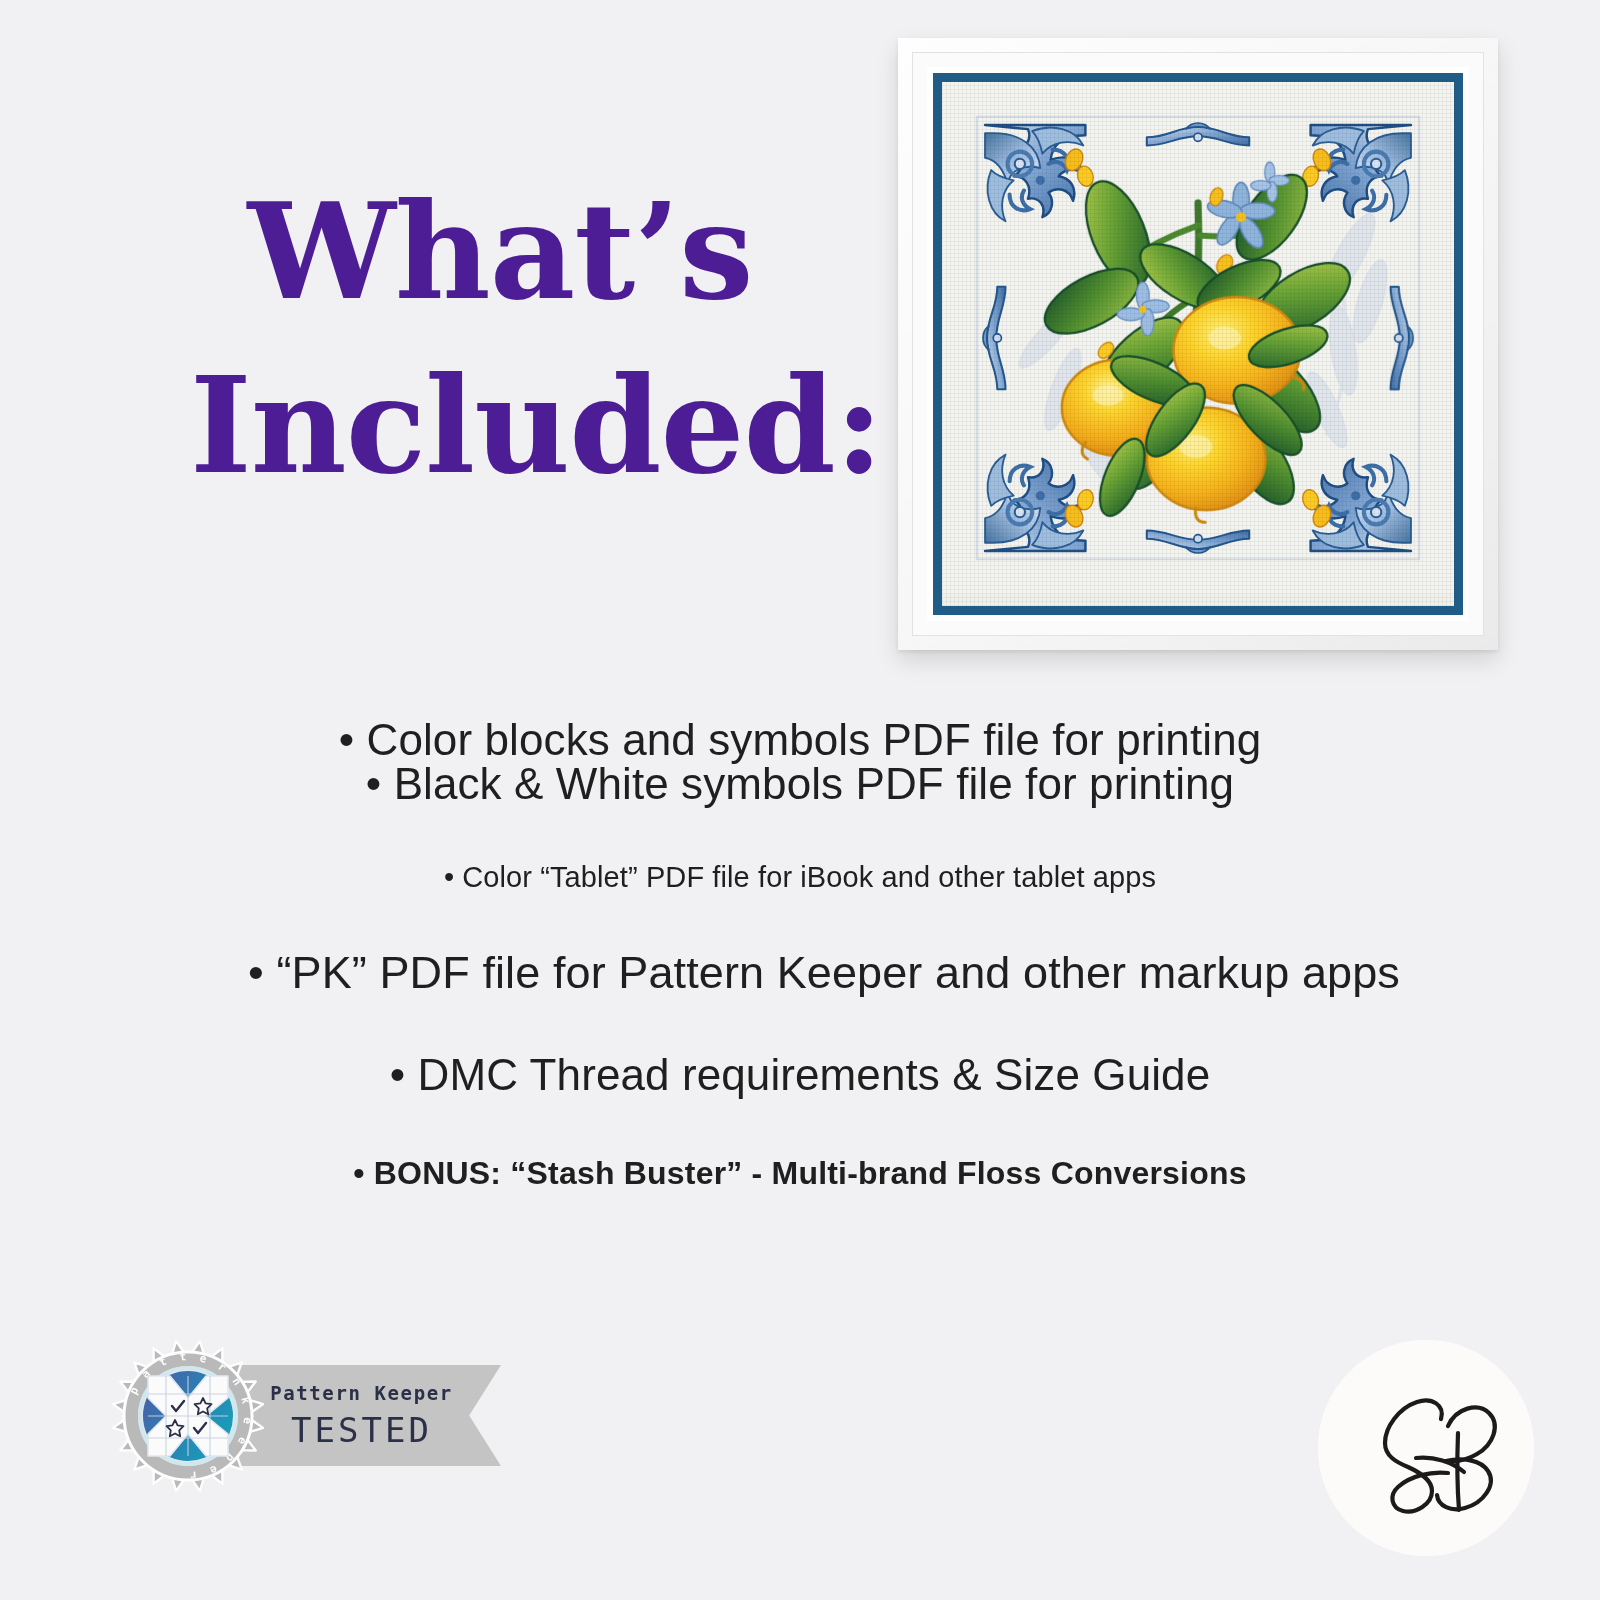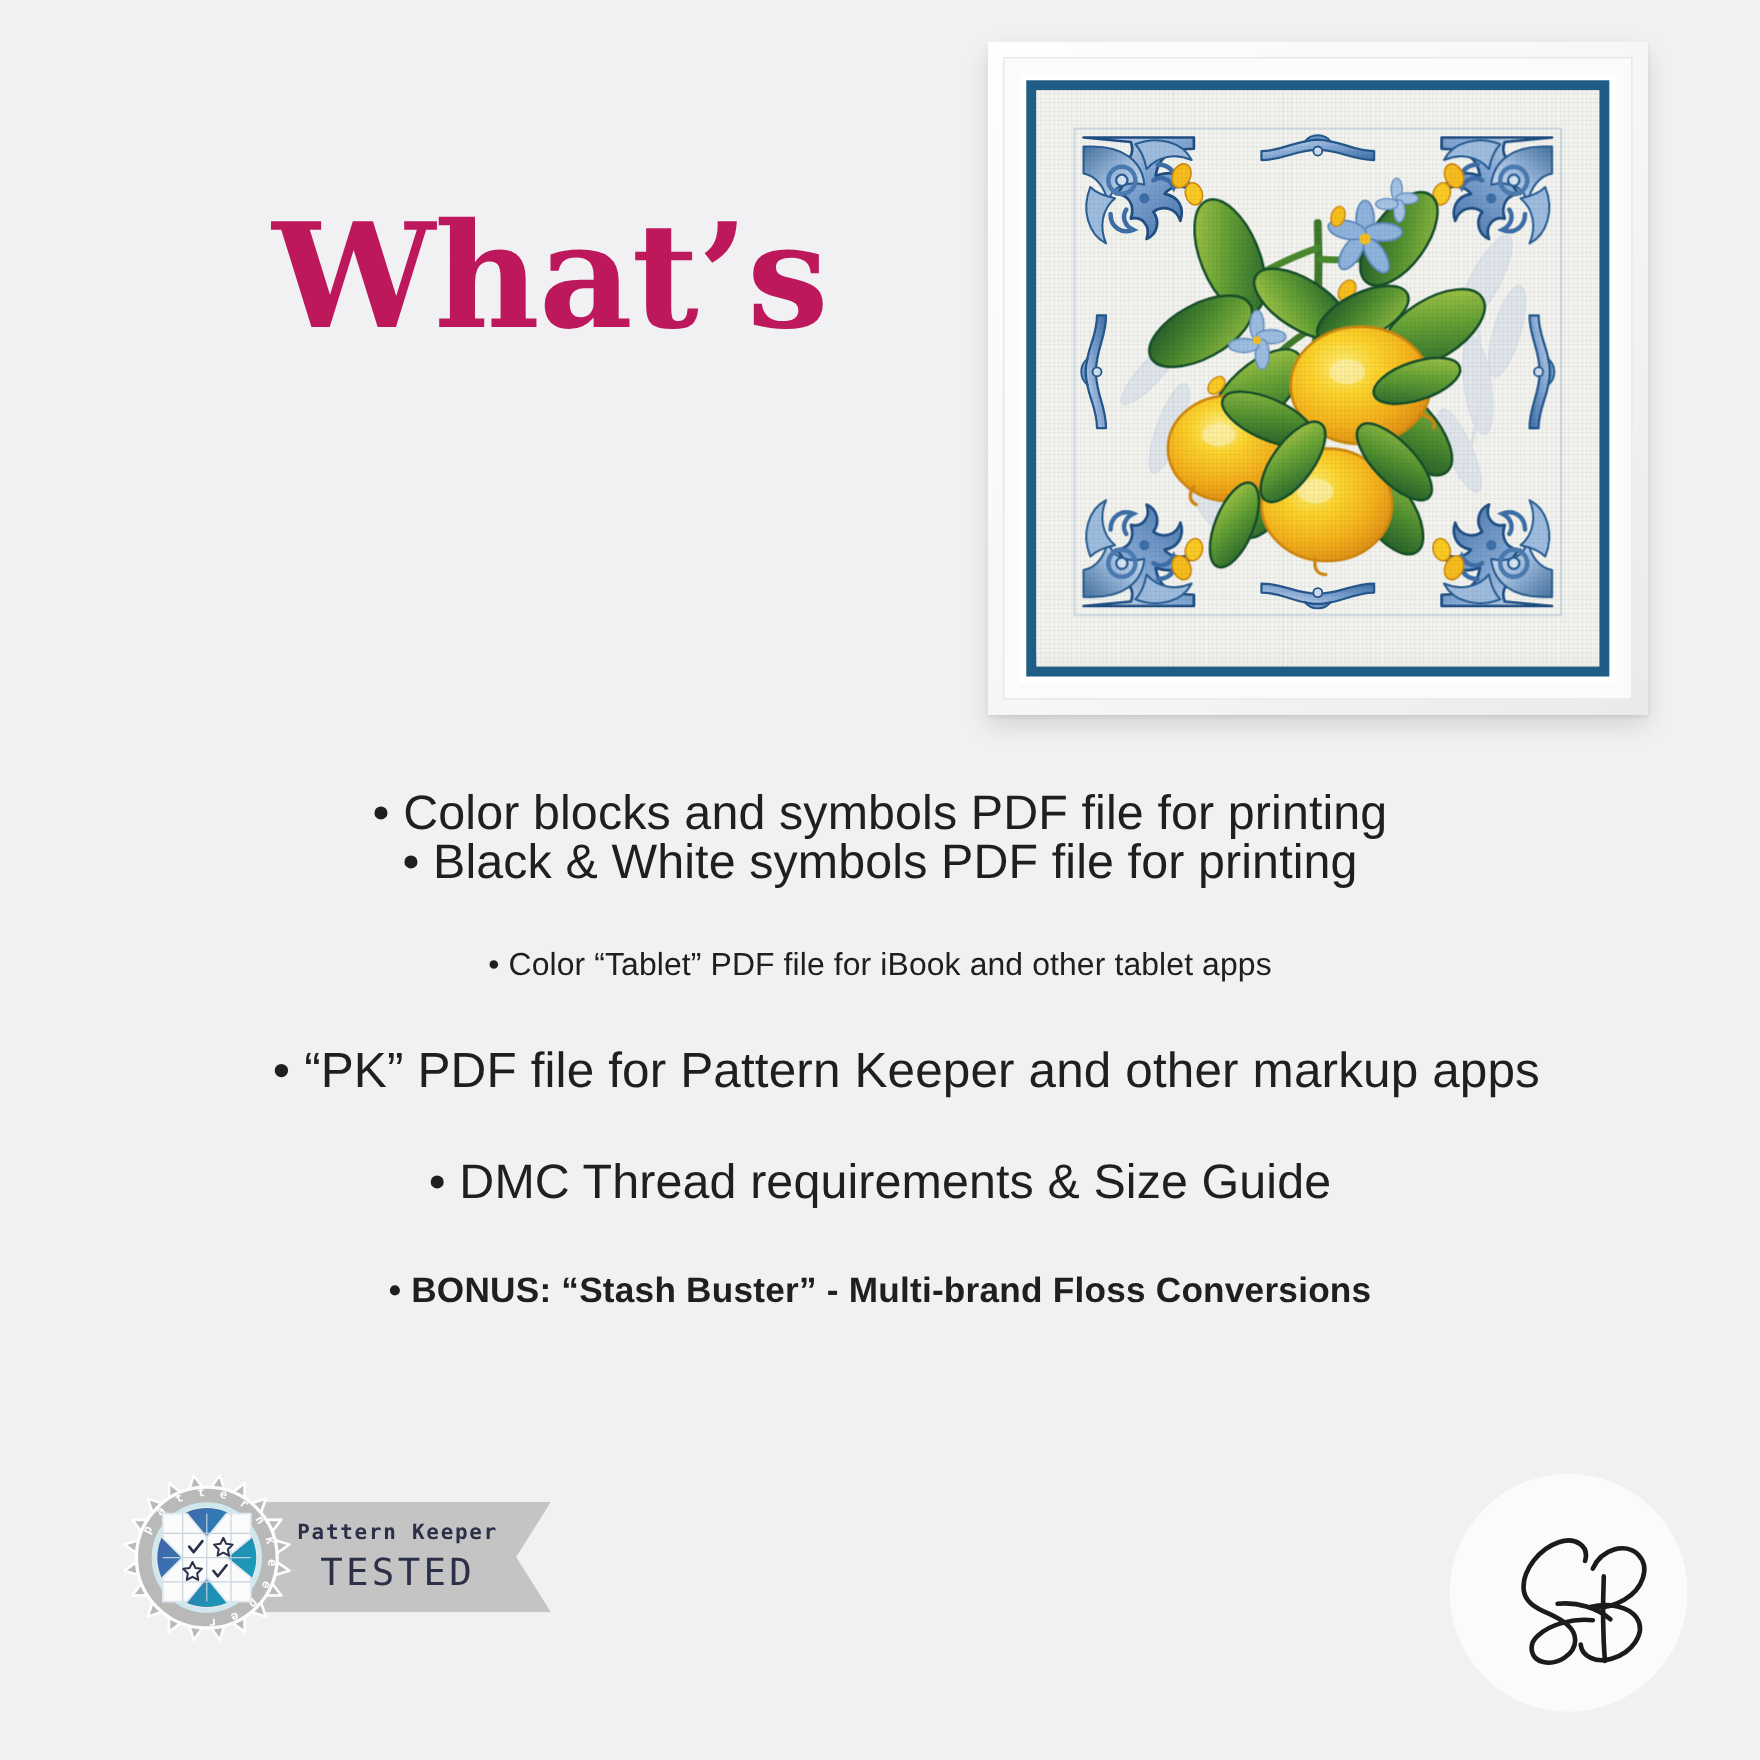--- a/index.html
+++ b/index.html
@@ -20,21 +20,21 @@
   #heading {
     position: absolute;
     left: 190px;
     top: 165px;
     width: 620px;
     font-family: "DejaVu Serif", "Liberation Serif", serif;
     font-weight: 700;
     font-size: 132px;
     line-height: 1.32;
     letter-spacing: -1px;
-    color: #be185d;
+    color: #4c1d95;
     text-align: center;
   }
   #heading .hl { display: block; }
 
   
   #artwork-frame {
     position: absolute;
     left: 898px;
     top: 38px;
     width: 600px;
@@ -168,20 +168,21 @@
     background: #fcfbfa;
     display: block;
   }
   #sb-logo svg { display: block; }
 </style>
 </head>
 <body>
 
 <div id="heading">
   <span class="hl">What’s</span>
+  <span class="hl">Included:</span>
 </div>
 
 <div id="artwork-frame">
   <div id="frame-bevel">
     <div id="mat">
       <div id="stitch-border">
 
         <svg id="stitch-canvas" viewBox="0 0 500 500" preserveAspectRatio="none">
           <defs>
             <radialGradient id="lemA" cx="38%" cy="34%" r="72%">

